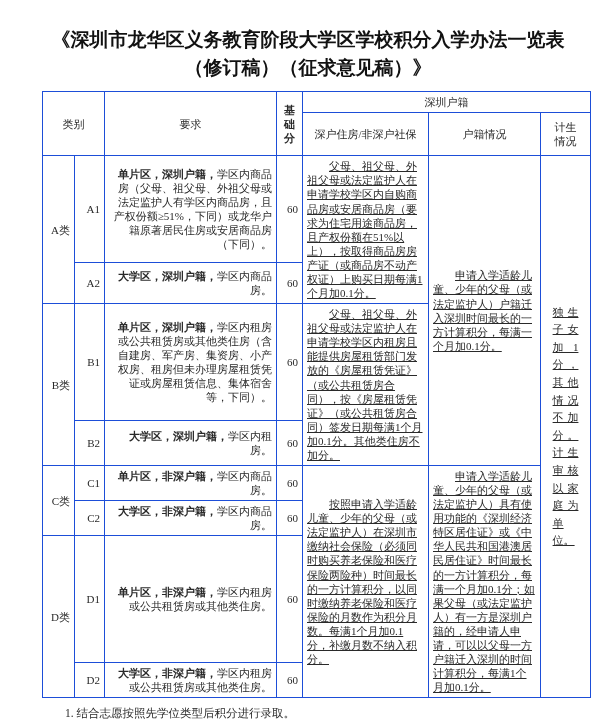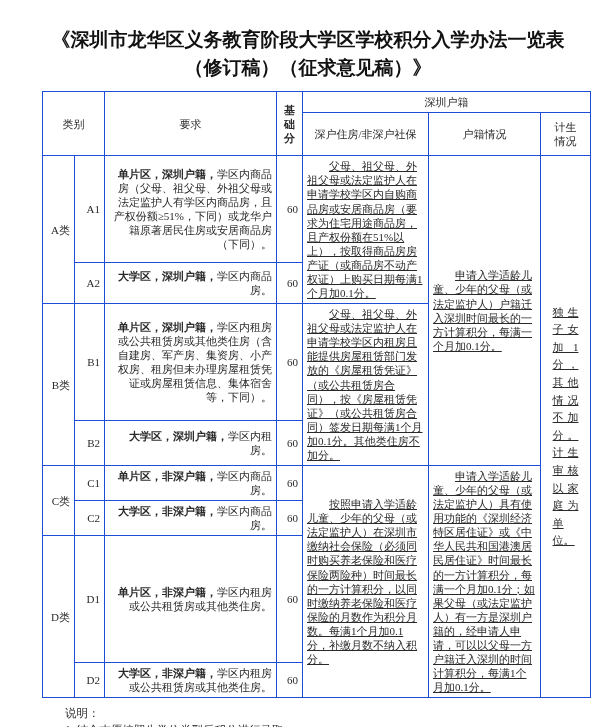--- a/index.html
+++ b/index.html
@@ -142,18 +142,17 @@
 
     <tr>
       <td class="c">D2</td>
       <td class="req"><span class="lead">大学区，非深户籍，</span><span>学区内租房或公共租赁房或其他类住房。</span></td>
       <td class="c">60</td>
     </tr>
   </tbody>
     </table>
 
   <div class="notes">
-    <p class="label">说明：</p>
     <p>1. 结合志愿按照先学位类型后积分进行录取。</p>
 
   </div>
 
 </div>
 
 </body></html>

